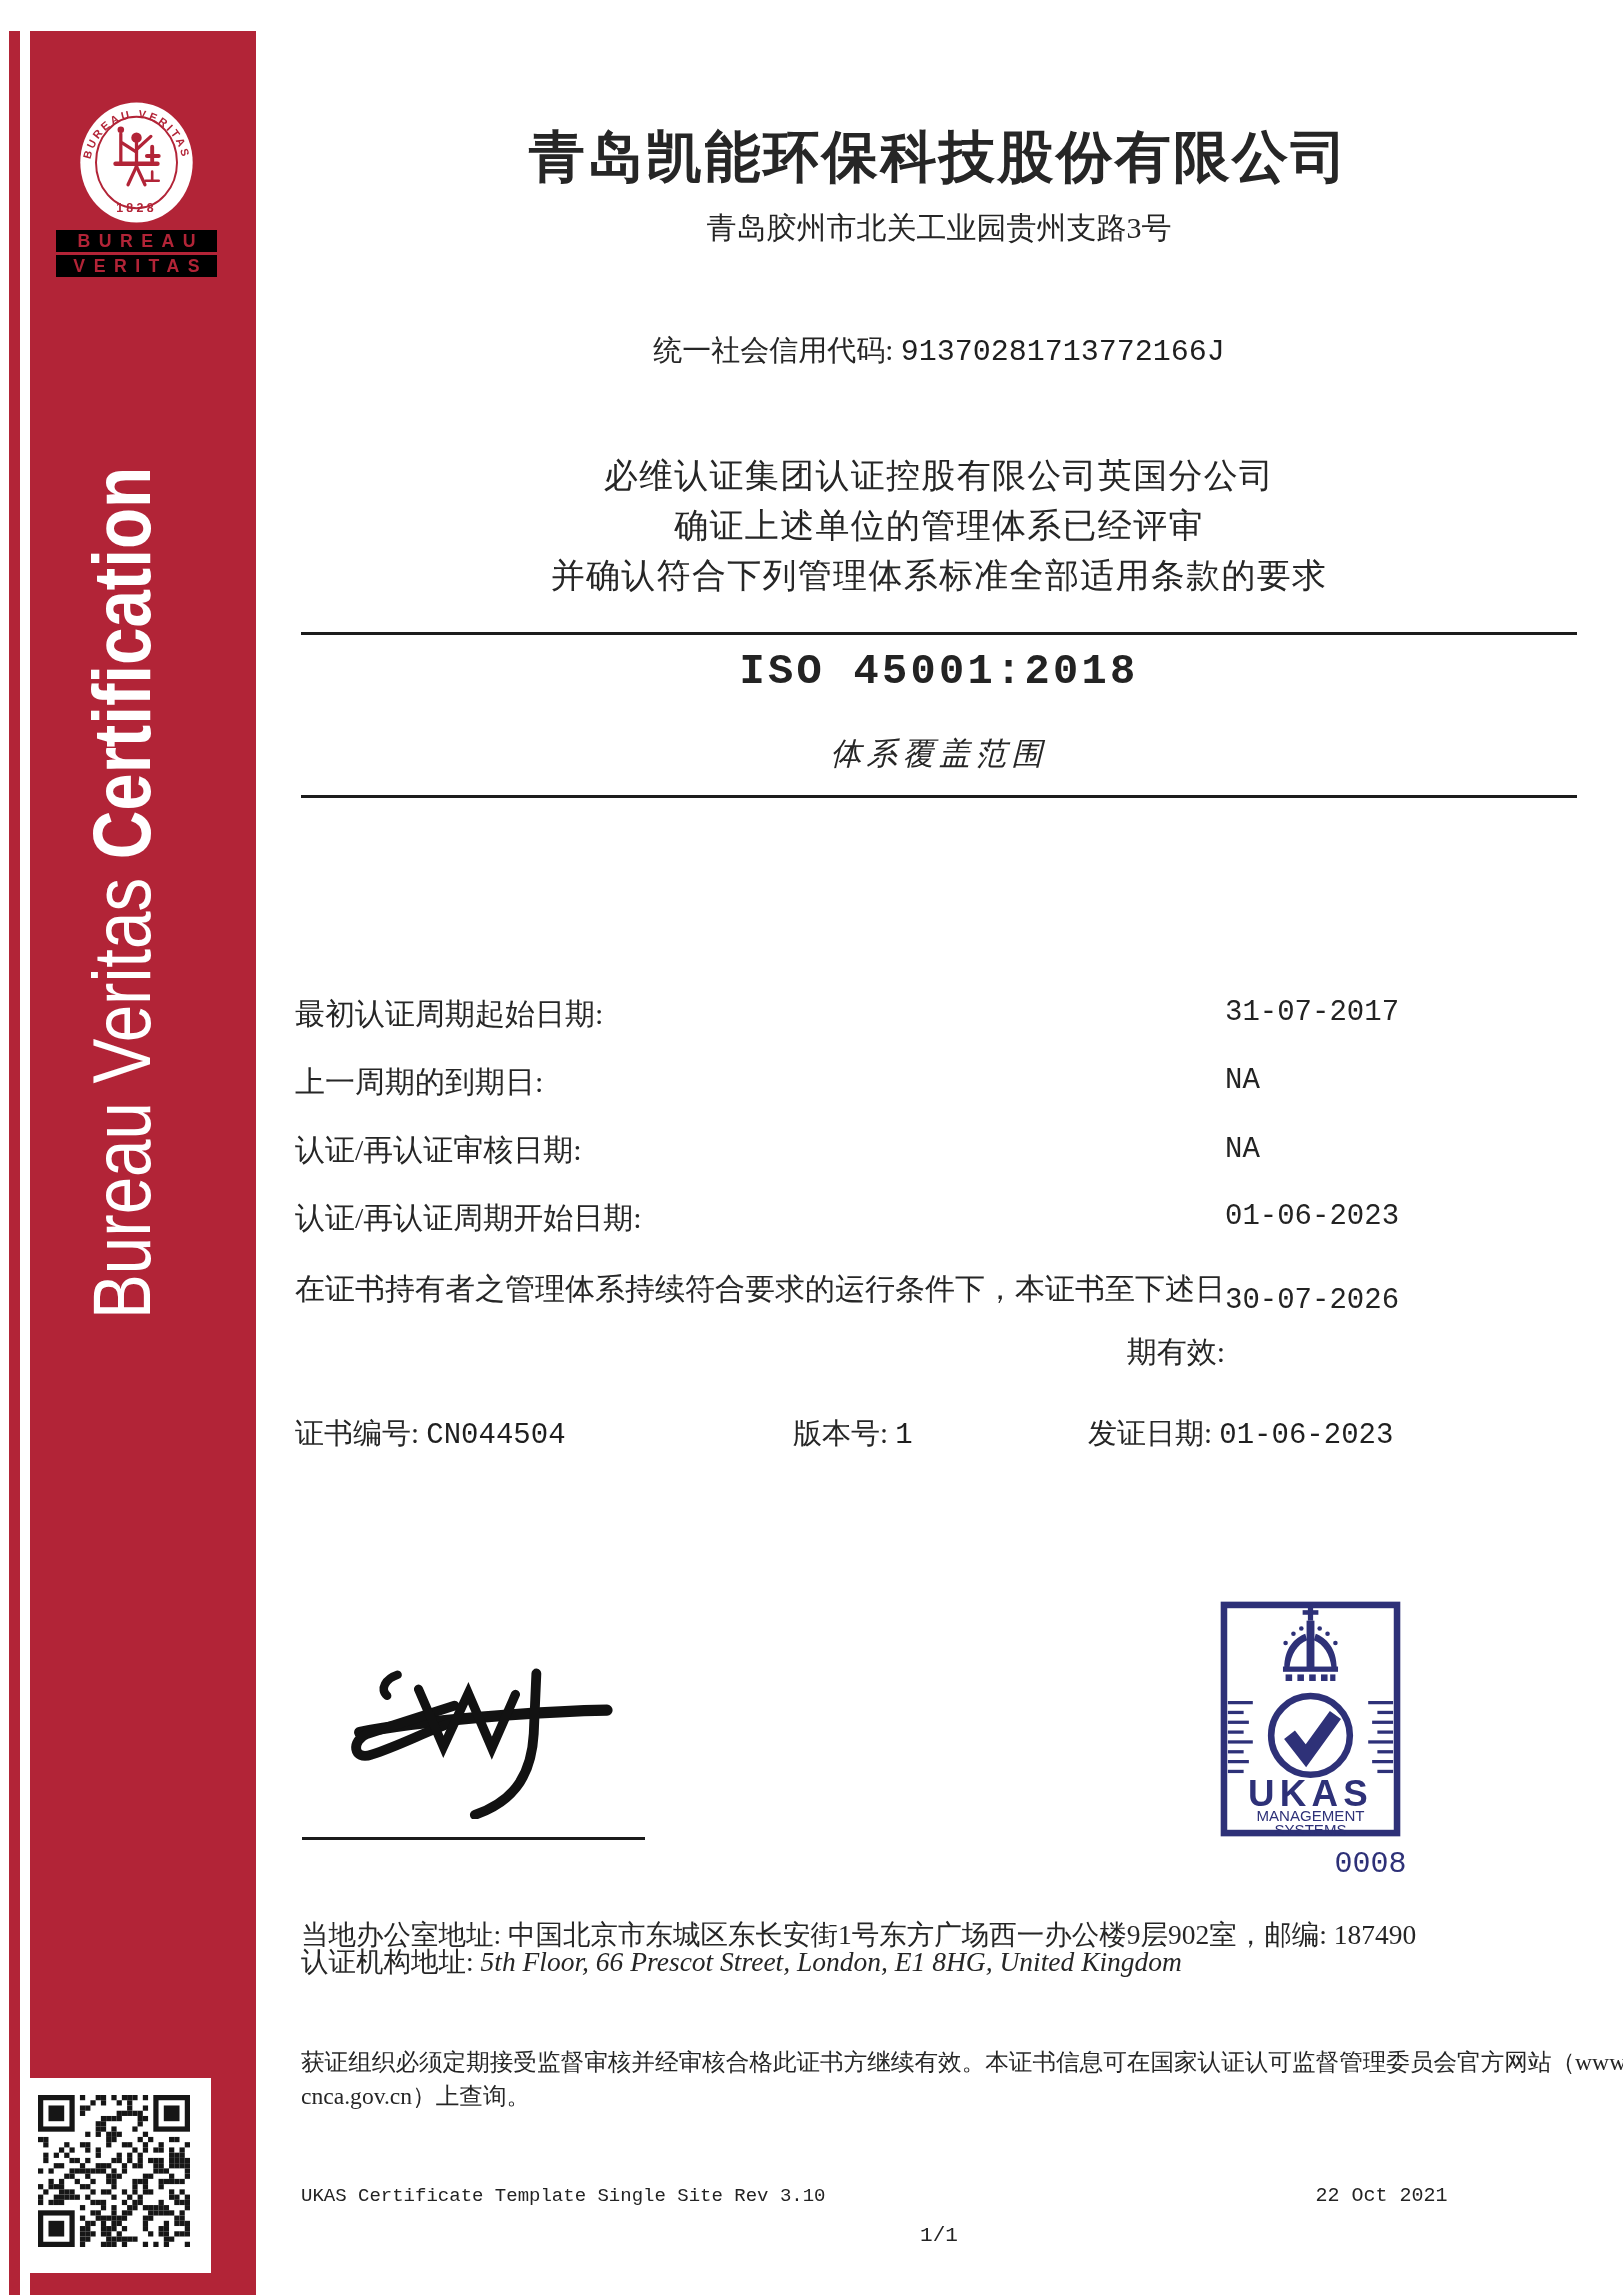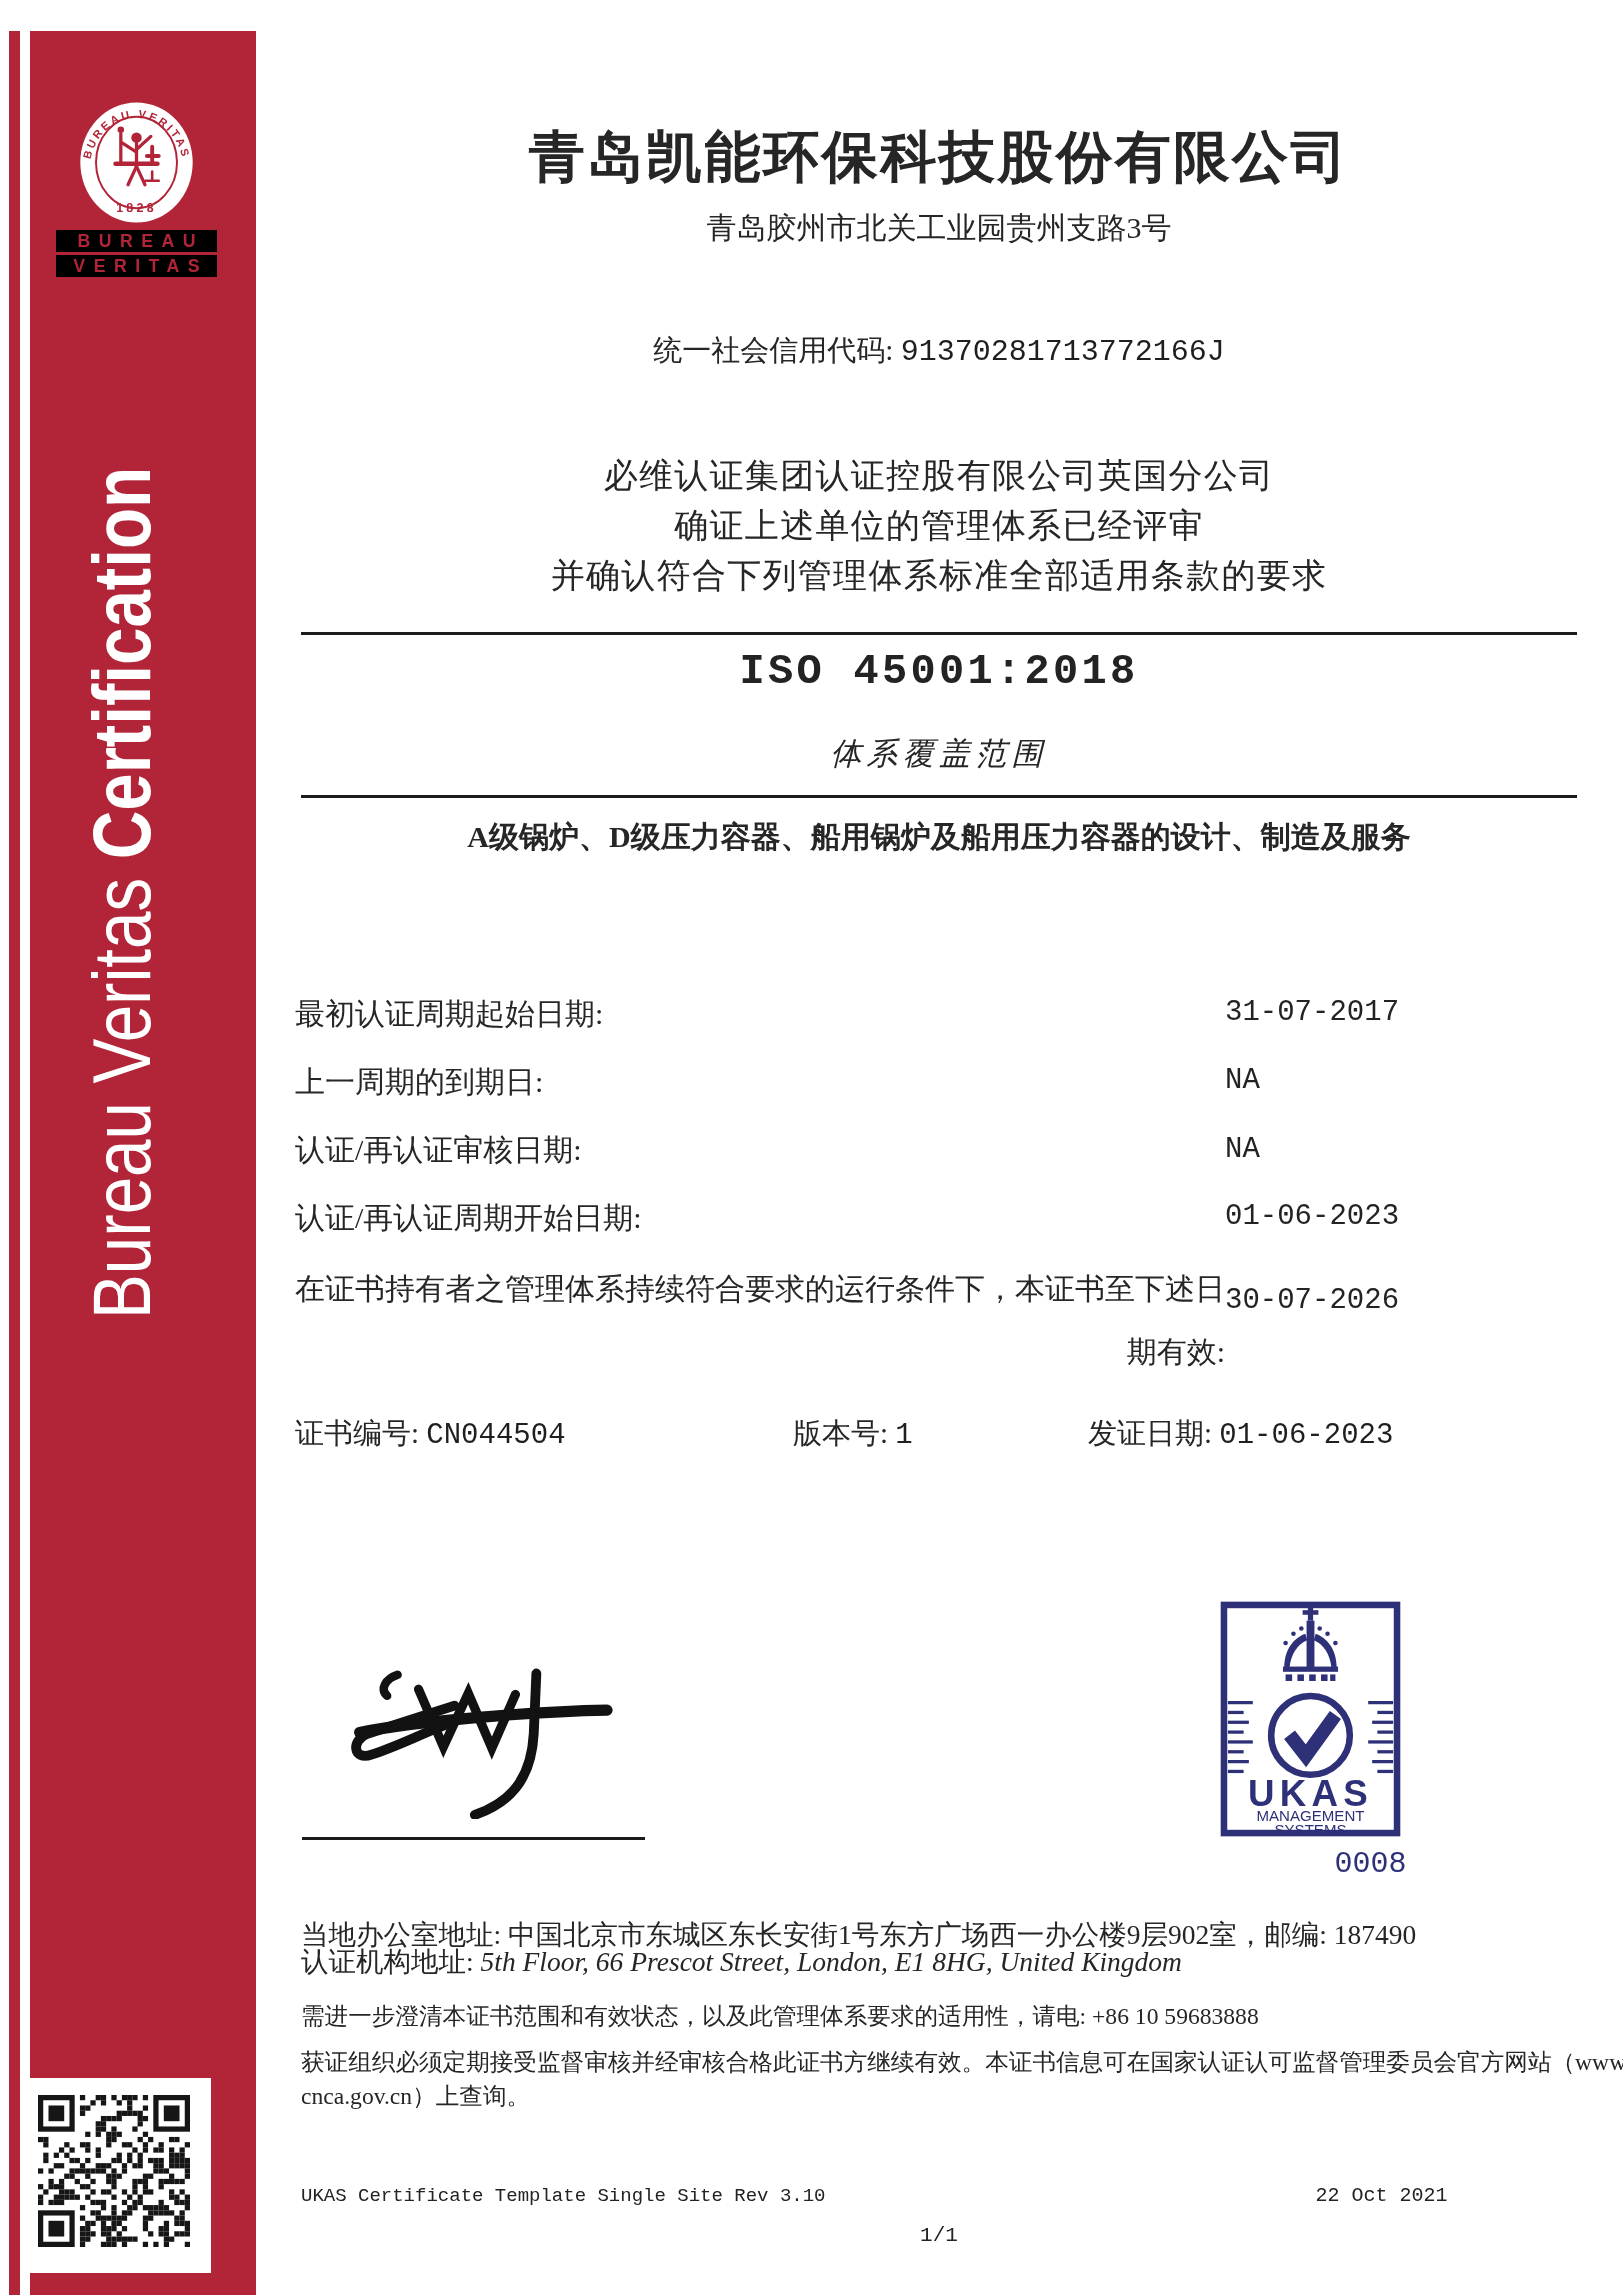--- a/index.html
+++ b/index.html
@@ -390,21 +390,20 @@
   <div class="c cjk credit"><span>统一社会信用代码: </span><span class="mono">91370281713772166J</span></div>
 
   <div class="c cjk stmt" style="top:453px">必维认证集团认证控股有限公司英国分公司</div>
   <div class="c cjk stmt" style="top:503px">确证上述单位的管理体系已经评审</div>
   <div class="c cjk stmt" style="top:553px">并确认符合下列管理体系标准全部适用条款的要求</div>
 
   <div class="rule" style="top:632px"></div>
   <div class="c iso">ISO 45001:2018</div>
   <div class="c cjk scopetitle">体系覆盖范围</div>
   <div class="rule" style="top:795px"></div>
-  <div class="c cjk scopetext">A级锅炉、D级压力容器、船用锅炉及船用压力容器的设计、制造及服务</div>
 
   <div class="l cjk drow" style="top:994px">最初认证周期起始日期:</div>
   <div class="dval" style="top:996px">31-07-2017</div>
 
   <div class="l cjk drow" style="top:1062px">上一周期的到期日:</div>
   <div class="dval" style="top:1064px">NA</div>
 
   <div class="l cjk drow" style="top:1130px">认证/再认证审核日期:</div>
   <div class="dval" style="top:1133px">NA</div>
 
@@ -477,21 +476,20 @@
     </g>
     <text x="138" y="312" text-anchor="middle" font-family="Liberation Sans, sans-serif" font-size="56" font-weight="bold" letter-spacing="8" fill="#2e3178">UKAS</text>
     <text x="138" y="335" text-anchor="middle" font-family="Liberation Sans, sans-serif" font-size="23" fill="#2e3178">MANAGEMENT</text>
     <text x="138" y="357" text-anchor="middle" font-family="Liberation Sans, sans-serif" font-size="23" fill="#2e3178">SYSTEMS</text>
   </svg>
   <div class="ukasnum">0008</div>
 
   <div class="abs cjk addr" style="left:301px;top:1944px"><span>认证机构地址: </span><span class="en">5th Floor, 66 Prescot Street, London, E1 8HG, United Kingdom</span></div>
   <div class="abs cjk addr" style="left:301px;top:1917px"><span>当地办公室地址: </span><span>中国北京市东城区东长安街1号东方广场西一办公楼9层902室，邮编: 187490</span></div>
 
-  <div class="abs cjk note" style="left:301px;top:2000px">需进一步澄清本证书范围和有效状态，以及此管理体系要求的适用性，请电: +86 10 59683888</div>
   <div class="abs cjk note" style="left:301px;top:2046px">获证组织必须定期接受监督审核并经审核合格此证书方继续有效。本证书信息可在国家认证认可监督管理委员会官方网站（www.</div>
   <div class="abs cjk note" style="left:301px;top:2080px">cnca.gov.cn）上查询。</div>
 
   <div class="abs foot" style="left:301px;top:2185px">UKAS Certificate Template Single Site Rev 3.10</div>
   <div class="abs foot" style="left:1244px;top:2184px;width:275px;text-align:center;font-size:20px">22 Oct 2021</div>
   <div class="c foot" style="top:2224px;font-size:21px">1/1</div>
 
 </div>
 
 

